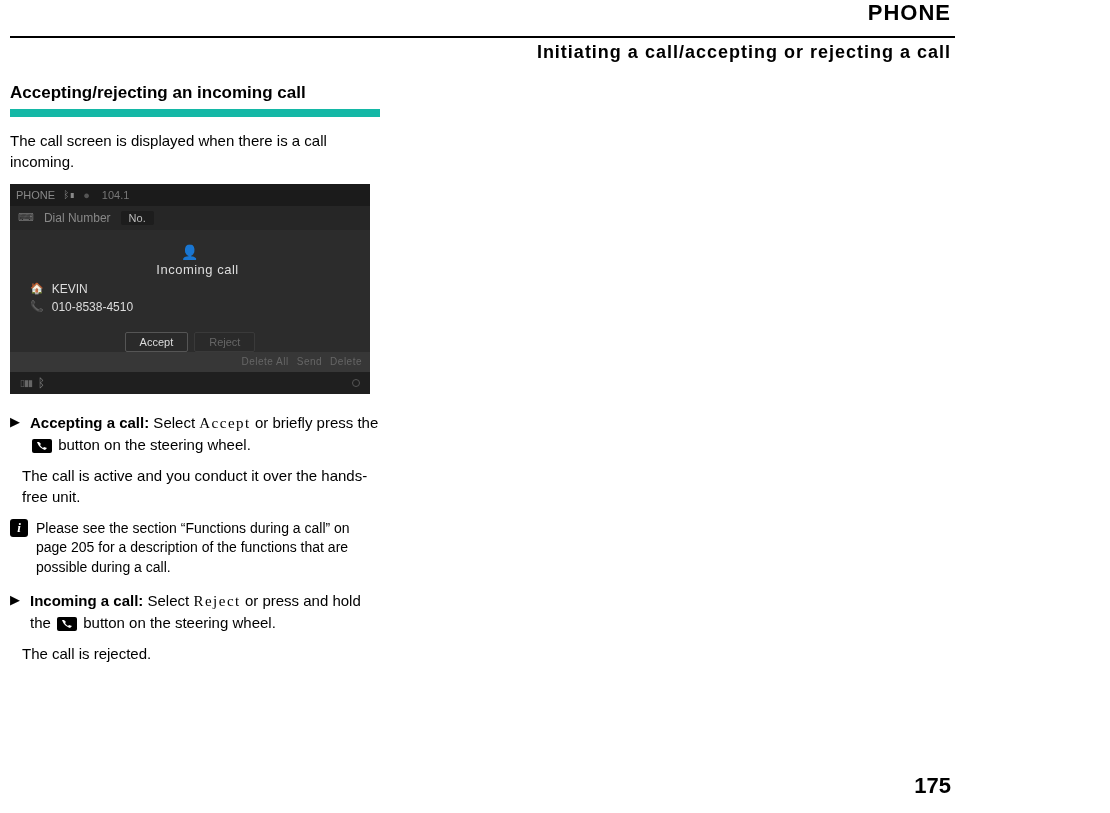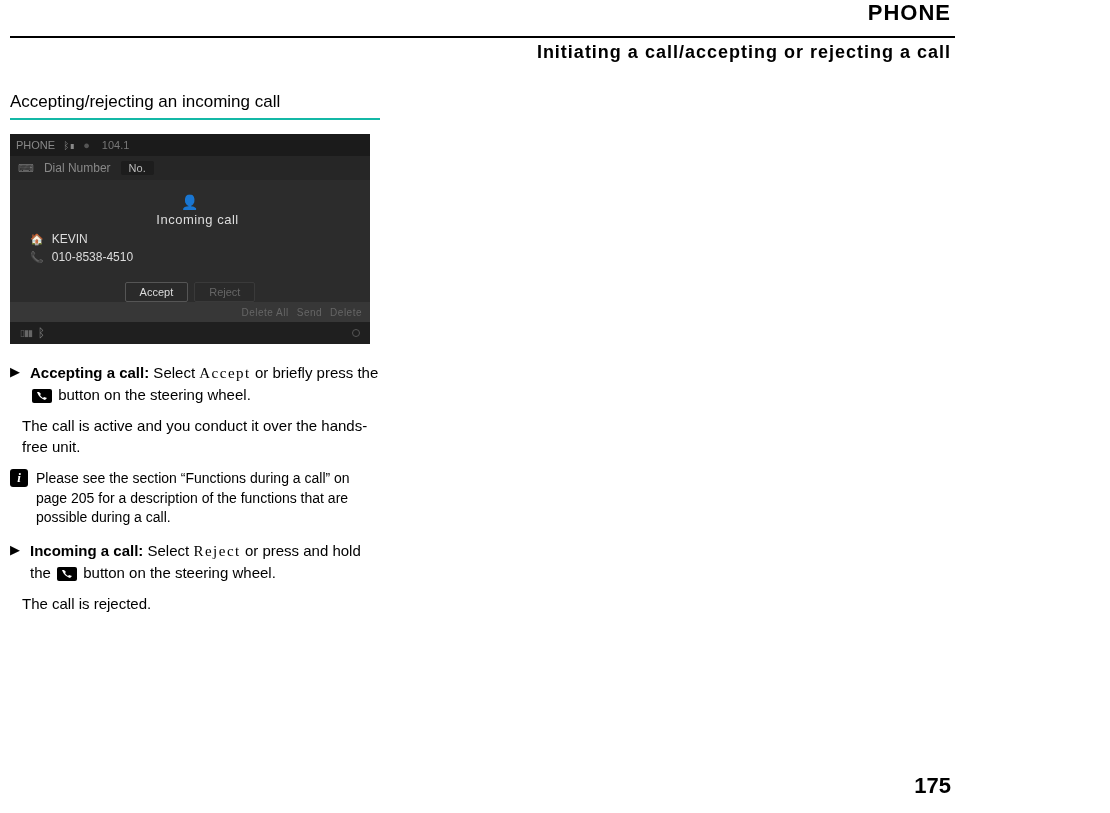--- a/index.html
+++ b/index.html
@@ -4,21 +4,21 @@
 <style>
   * { box-sizing: border-box; margin: 0; padding: 0; }
   html, body { width: 1110px; height: 813px; background: #fff; font-family: Arial, Helvetica, sans-serif; color: #000; }
   .page { width: 965px; height: 813px; position: relative; padding: 0 10px; }
   .topbar { border-top: 2px solid #000; margin-top: 6px; }
   .header-row { display: flex; justify-content: flex-end; padding: 0 4px 4px 0; }
   .chapter { font-weight: bold; font-size: 22px; letter-spacing: 1px; }
   .subheader-row { display:flex; justify-content:flex-end; padding:4px 4px 0 0; }
   .subchapter { font-weight: bold; font-size: 18px; letter-spacing: 1px; }
   .content { position: absolute; left: 10px; top: 82px; width: 370px; }
-  .section-title { font-weight: normal; font-size: 17px; line-height: 1.25; padding-bottom: 6px; border-bottom: 2px solid #14b8a6; margin-bottom: 14px; margin-top: 9px; }
+  .section-title { font-weight: bold; font-size: 17px; line-height: 1.25; padding-bottom: 6px; border-bottom: 8px solid #14b8a6; margin-bottom: 14px; }
   .para { font-size: 15px; line-height: 1.35; margin-bottom: 12px; }
 
   .phone-screen { width: 360px; height: 210px; background: #2c2c2c; position: relative; margin-bottom: 18px; overflow:hidden; }
   .ps-top { height: 22px; background: #1b1b1b; display:flex; align-items:center; padding:0 6px; font-size:11px; color:#777; gap:8px; }
   .ps-top .phone-label { color:#888; }
   .ps-top .icon-bt { font-size:10px; color:#888; }
   .ps-top .freq { color:#777; margin-left:4px; }
   .ps-row1 { height: 24px; background:#262626; display:flex; align-items:center; padding:0 8px; font-size:12px; color:#999; gap:10px; }
   .ps-row1 .dial-icon { font-size:11px; color:#777; }
   .ps-row1 .dial-text { color:#888; }
@@ -62,20 +62,21 @@
   <div class="header-row">
       <div class="chapter">PHONE</div>
     </div>
   <div class="topbar"></div>
   <div class="subheader-row">
       <div class="subchapter">Initiating a call/accepting or rejecting a call</div>
     </div>
 
   <div class="content">
     <div class="section-title">Accepting/rejecting an incoming call</div>
+    <div class="para">The call screen is displayed when there is a call incoming.</div>
 
     <div class="phone-screen">
       <div class="ps-top">
         <span class="phone-label">PHONE</span>
         <span class="icon-bt">ᛒ▮</span>
         <span style="color:#555">●</span>
         <span class="freq">104.1</span>
       </div>
       <div class="ps-row1">
         <span class="dial-icon">⌨</span>

